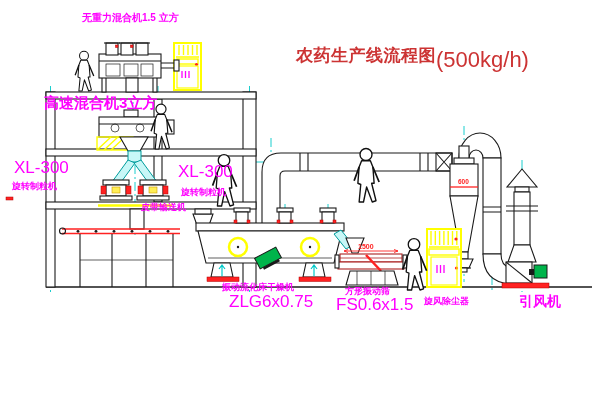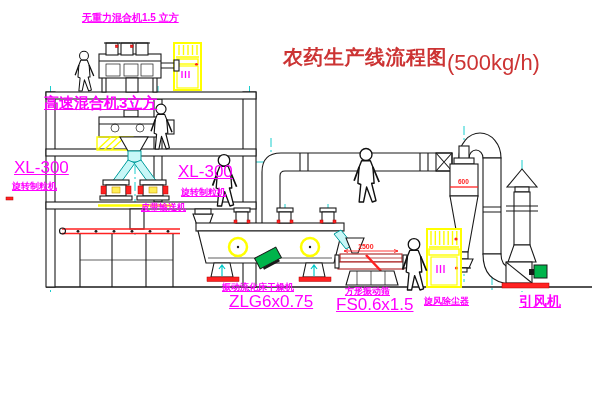--- a/index.html
+++ b/index.html
@@ -15,23 +15,23 @@
   .yel{stroke:#ffff00;fill:#ffffff;stroke-width:2;}
   .yell{stroke:#ffff00;fill:none;stroke-width:1.4;}
   .redf{fill:#ff2222;stroke:#b00000;stroke-width:0.5;}
   .redl{stroke:#ff2222;fill:none;stroke-width:0.9;}
   .grn{fill:#00b44b;stroke:#1a1a1a;stroke-width:1;}
   .mag{stroke:#ff00ff;fill:none;stroke-width:1.3;}
   .cpipe{fill:#c8f7f7;stroke:#009c9c;stroke-width:1;}
   .dr{stroke:#aa2222;fill:#ffffff;stroke-width:1.1;}
   .pers{fill:#ffffff;stroke:#111111;stroke-width:1.1;stroke-linejoin:round;}
   
-  .lbl{position:absolute;white-space:nowrap;color:#ff00ff;font-weight:bold;line-height:1;text-decoration:underline;}
+  .lbl{position:absolute;white-space:nowrap;color:#ff00ff;font-weight:bold;line-height:1;}
   .title{position:absolute;left:283px;top:47px;white-space:nowrap;color:#cc3333;line-height:1;}
-  .title .cn{font-size:20px;font-weight:bold;letter-spacing:0.5px;vertical-align:6px;}
+  .title .cn{font-size:17px;font-weight:bold;letter-spacing:0.5px;vertical-align:6px;margin-left:13px;}
   .title .cap{font-size:22px;font-weight:normal;margin-top:48px;}
   .dim{position:absolute;white-space:nowrap;color:#ff2222;font-weight:bold;line-height:1;}
 </style>
 </head>
 <body>
 
 <div class="stage">
 
 <svg width="600" height="403" viewBox="0 0 600 403">
   <defs>

